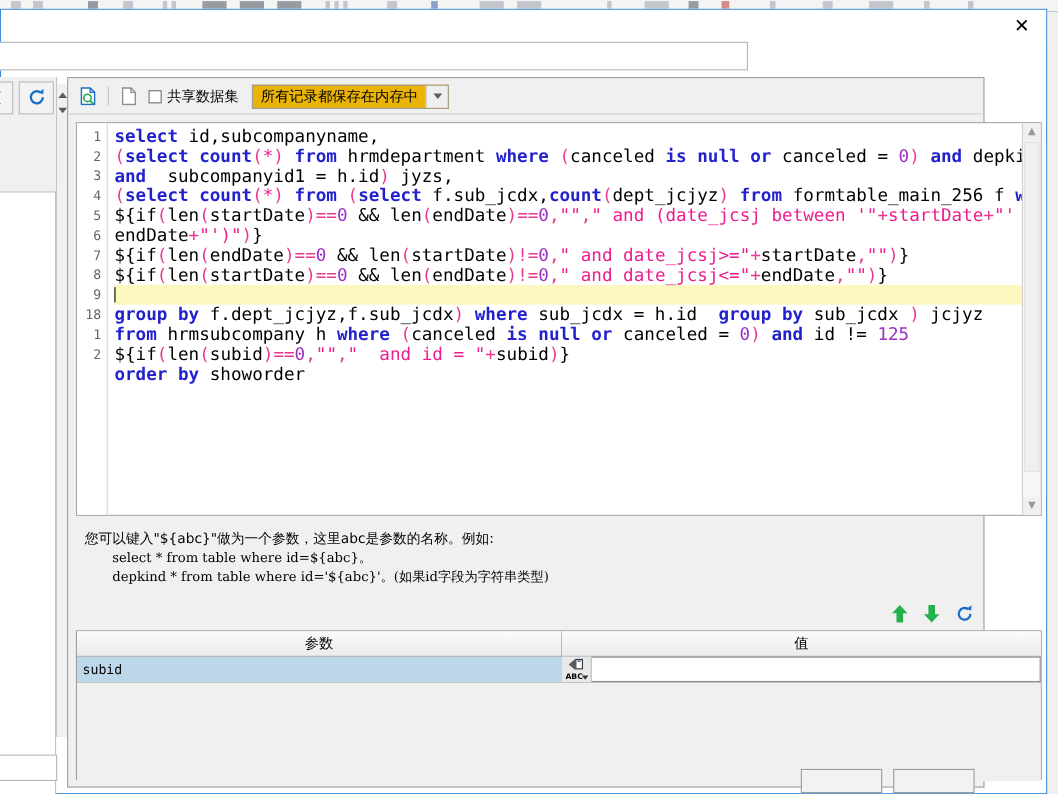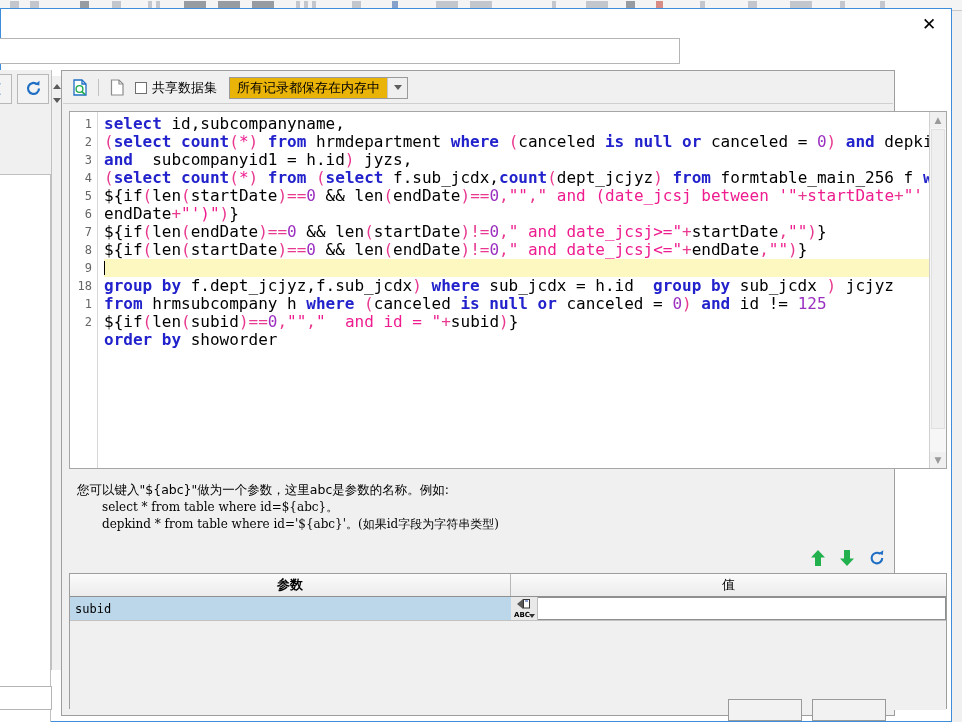--- a/index.html
+++ b/index.html
@@ -189,21 +189,21 @@
     position:absolute; left:7px; top:502px; width:878px; height:136px;
     border:1px solid #9e9e9e; background:#f0f0f0; box-sizing:border-box;
   }
   .pthead { display:flex; height:22px; background:#f0f0f0; border-bottom:1px solid #8f8f8f;}
   .pthead .th {
     display:flex; align-items:center; justify-content:center;
     font-family:"DejaVu Sans", sans-serif; font-size:13px; color:#000;
     border-right:1px solid #b8b8b8; box-sizing:border-box; height:100%;
     background:linear-gradient(#fbfbfb,#ececec);
   }
-  .pthead .th.c1 { width:441px; flex:0 0 441px;font-weight:bold;}
+  .pthead .th.c1 { width:441px; flex:0 0 441px;}
   .pthead .th.c2 { flex:1 1 auto; border-right:0;}
   .ptrow { display:flex; height:23px; background:#bcd7ea; border-bottom:1px solid #c2c2c2; }
   .ptrow .c1 {
     width:441px; flex:0 0 441px; display:flex; align-items:center;
     padding-left:5px; box-sizing:border-box;
     font-family:"DejaVu Sans Mono", monospace; font-size:12px; color:#000;
   }
   .ptrow .c2 { flex:1 1 auto; display:flex; align-items:center; }
   .abc-cell {
     width:27px; flex:0 0 27px; height:23px; display:flex; align-items:center; justify-content:center;

